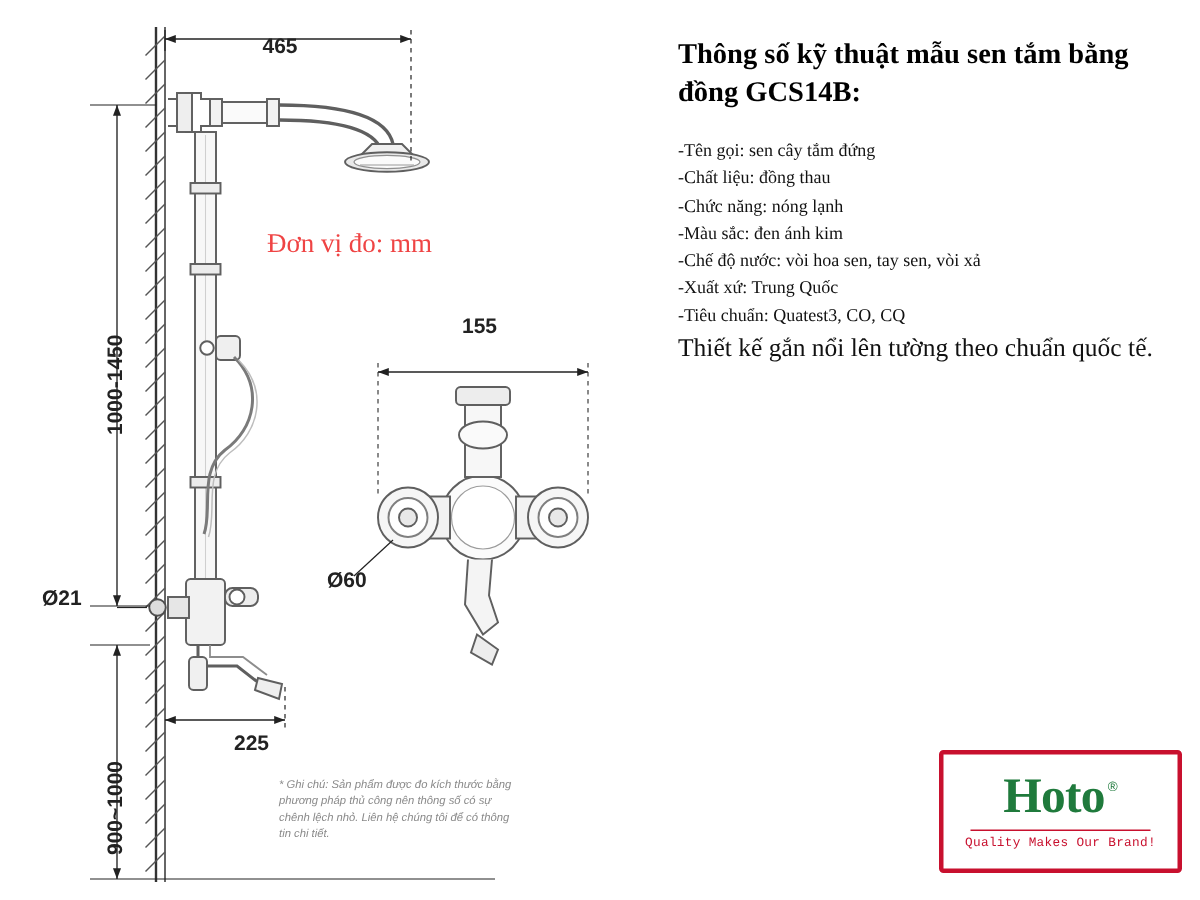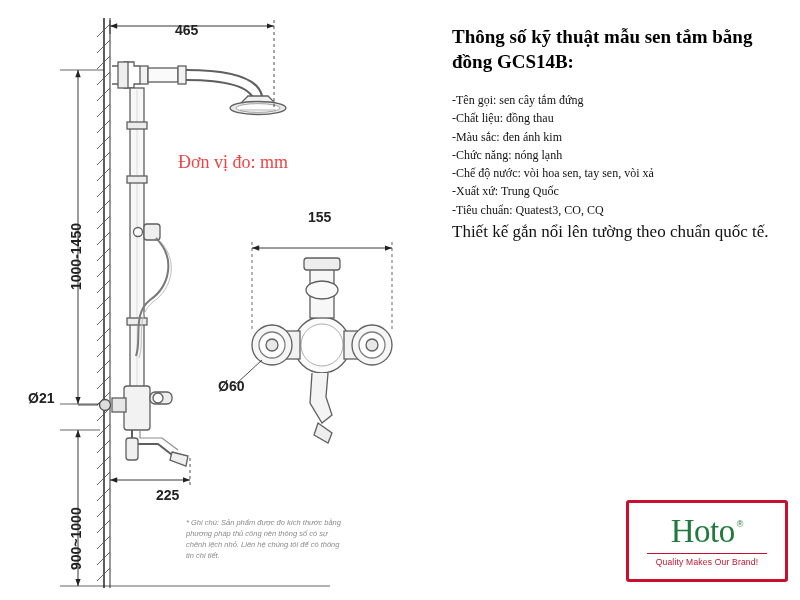--- a/index.html
+++ b/index.html
@@ -101,39 +101,39 @@
   }
   #logo-row {
     display: flex;
     align-items: center;
     justify-content: center;
     gap: 2px;
   }
   #logo-word {
     font-family: "Liberation Serif", serif;
     font-size: 33px;
-    font-weight: normal;
+    font-weight: bold;
     color: #1f7a3c;
     letter-spacing: -0.5px;
     line-height: 1;
   }
   #logo-reg {
     font-family: "Liberation Sans", sans-serif;
     font-size: 9px;
     color: #1f7a3c;
     align-self: flex-start;
     margin-top: 4px;
   }
   #logo-rule {
     width: 120px; height: 1px;
     background: #c8102e;
     margin: 5px 0 3px 0;
   }
   #logo-tag {
-    font-family: Liberation Sans, sans-serif;
+    font-family: Liberation Mono, monospace;
     font-size: 8.5px;
     color: #c8102e;
     letter-spacing: 0.2px;
   }
 </style>
 </head>
 <body>
 
 <div id="page">
 
@@ -301,22 +301,22 @@
     <div class="unit-text" style="left:178px; top:152px;">Đơn vị đo: mm</div>
 
     <div class="note-text" style="left:186px; top:518px;">* Ghi chú: Sản phẩm được đo kích thước bằng phương pháp thủ công nên thông số có sự chênh lệch nhỏ. Liên hệ chúng tôi để có thông tin chi tiết.</div>
   </div>
 
   <div id="specs">
     <div id="spec-title">Thông số kỹ thuật mẫu sen tắm bằng đồng GCS14B:</div>
     <ul id="spec-list">
       <li>-Tên gọi: sen cây tắm đứng</li>
       <li>-Chất liệu: đồng thau</li>
+      <li>-Chức năng: nóng lạnh</li>
       <li>-Màu sắc: đen ánh kim</li>
-      <li>-Chức năng: nóng lạnh</li>
       <li>-Chế độ nước: vòi hoa sen, tay sen, vòi xả</li>
       <li>-Xuất xứ: Trung Quốc</li>
       <li>-Tiêu chuẩn: Quatest3, CO, CQ</li>
     </ul>
     <div id="spec-footer">Thiết kế gắn nổi lên tường theo chuẩn quốc tế.</div>
   </div>
 
   <div id="logo-box">
     <div id="logo-row">
       <span id="logo-word">Hoto</span>

